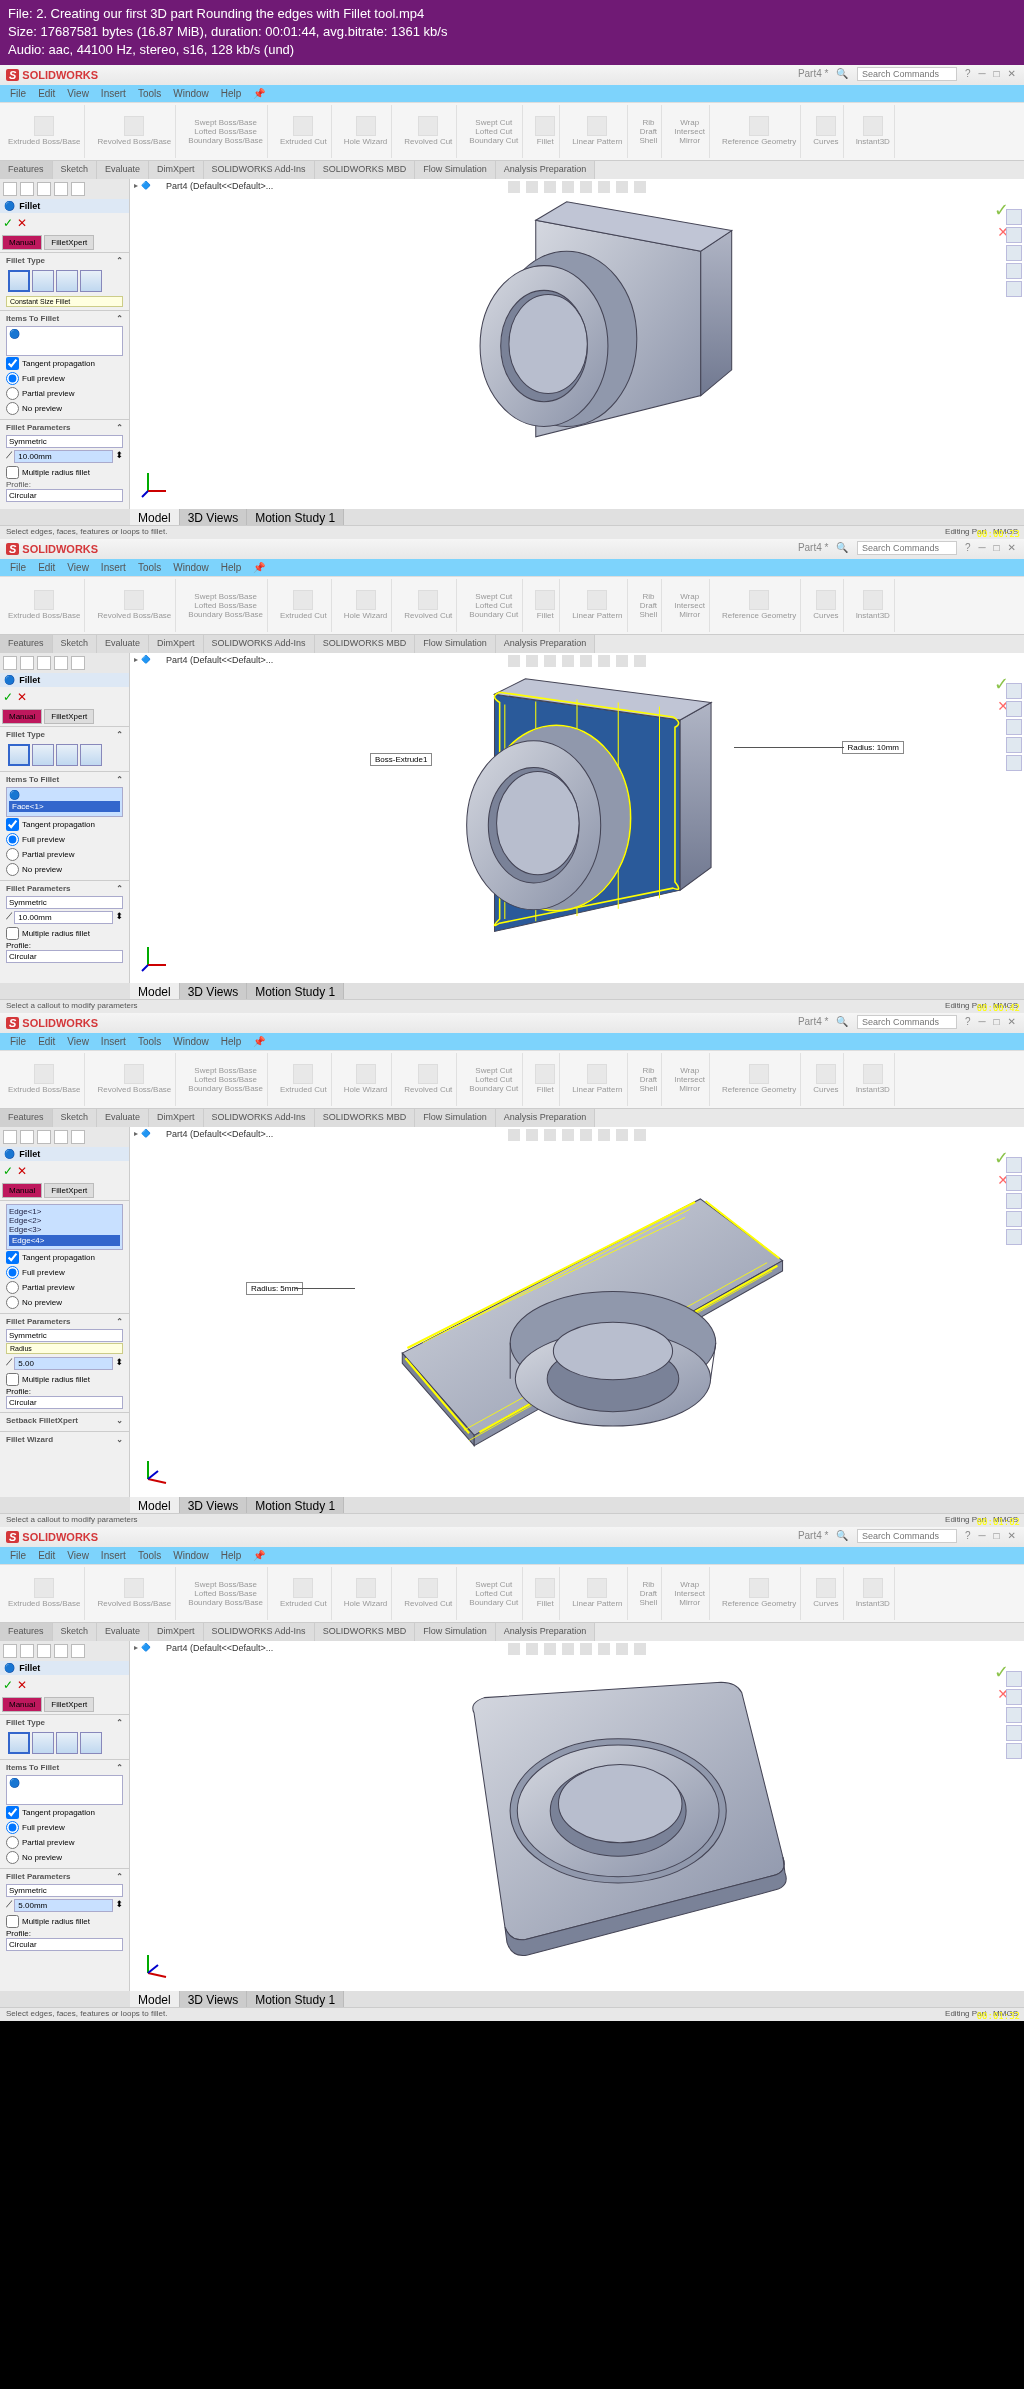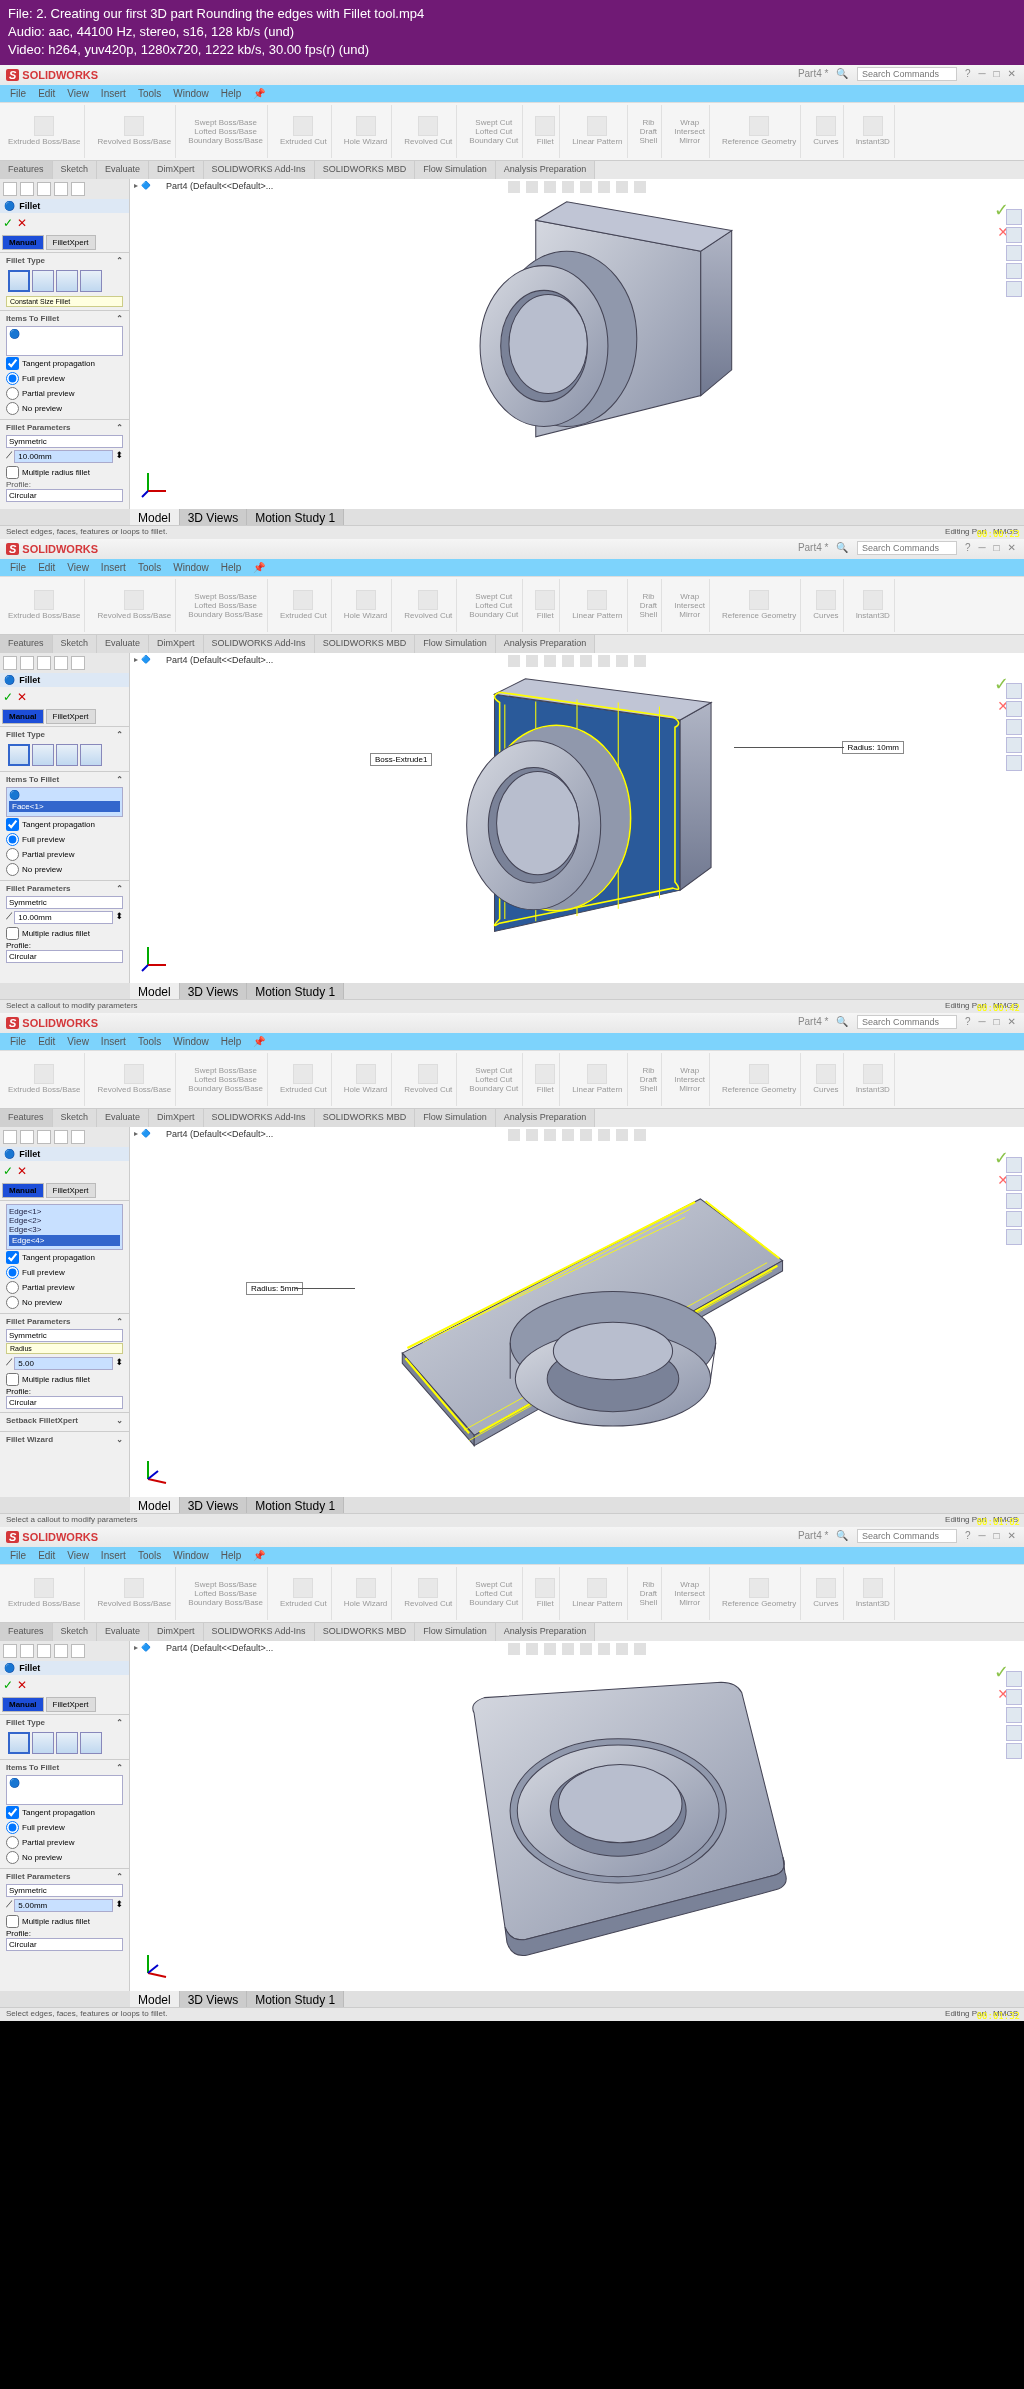--- a/index.html
+++ b/index.html
@@ -23,21 +23,21 @@
 .main-area { display: flex; height: 330px; position: relative; }
 .left-panel { width: 130px; background: #f0f0f0; border-right: 1px solid #ccc; font-size: 9px; overflow: hidden; }
 .panel-icons { display: flex; gap: 3px; padding: 3px; background: #e8e8e8; }
 .panel-icon { width: 14px; height: 14px; background: #fff; border: 1px solid #bbb; }
 .feature-name { display: flex; align-items: center; gap: 4px; padding: 2px 4px; background: #dde8f5; font-weight: bold; }
 .ok-cancel { display: flex; gap: 4px; padding: 3px; }
 .ok-btn { color: #0a0; font-size: 12px; }
 .x-btn { color: #c00; font-size: 12px; }
 .sub-tabs { display: flex; gap: 2px; padding: 2px; }
 .sub-tab { background: #ddd; padding: 2px 6px; font-size: 8px; border: 1px solid #bbb; }
-.sub-tab.active { background: #1d4ed8; font-weight: bold; }
+.sub-tab.active { background: #be185d; }
 .panel-section { padding: 3px 6px; border-top: 1px solid #ccc; }
 .panel-sec-title { font-weight: bold; font-size: 8px; color: #555; margin-bottom: 3px; display: flex; justify-content: space-between; }
 .fillet-types { display: flex; gap: 2px; padding: 2px; }
 .fillet-type-btn { width: 22px; height: 22px; background: linear-gradient(#e8f0f8,#c0d8f0); border: 1px solid #88b; }
 .fillet-type-btn.sel { border: 2px solid #36c; }
 .items-box { background: #fff; border: 1px solid #aac; min-height: 30px; padding: 2px; }
 .items-box.sel-items { background: #c8e0ff; }
 .sel-item { background: #36c; color: #fff; padding: 1px 3px; font-size: 8px; margin: 1px 0; }
 .checkbox-row { display: flex; align-items: center; gap: 3px; font-size: 8px; padding: 1px 0; }
 .radio-row { display: flex; align-items: center; gap: 3px; font-size: 8px; padding: 1px 0; }
@@ -61,22 +61,22 @@
 .status-bar { background: #e8e8e8; height: 14px; display: flex; justify-content: space-between; font-size: 8px; color: #555; padding: 1px 6px; border-top: 1px solid #ccc; }
 .timestamp { position: absolute; bottom: 0; right: 4px; color: #ff0; font-size: 9px; font-family: monospace; z-index: 10; }
 svg.part-svg { width: 100%; height: 100%; }
 .callout { position: absolute; font-size: 8px; background: #fff; border: 1px solid #888; padding: 1px 4px; }
 </style>
 </head>
 <body>
 
 <div class="file-info">
   <div>File: 2. Creating our first 3D part Rounding the edges with Fillet tool.mp4</div>
+  <div>Size: 17687581 bytes (16.87 MiB), duration: 00:01:44, avg.bitrate: 1361 kb/s</div>
   <div>Audio: aac, 44100 Hz, stereo, s16, 128 kb/s (und)</div>
-  <div>Video: h264, yuv420p, 1280x720, 1222 kb/s, 30.00 fps(r) (und)</div>
 </div>
 
 <div class="screenshot">
   <div class="title-bar">
     <span class="sw-logo">
         <span>SOLIDWORKS</span>
       </span>
     <div class="top-icons">
       <span>Part4 *</span>
       <span>🔍</span>

